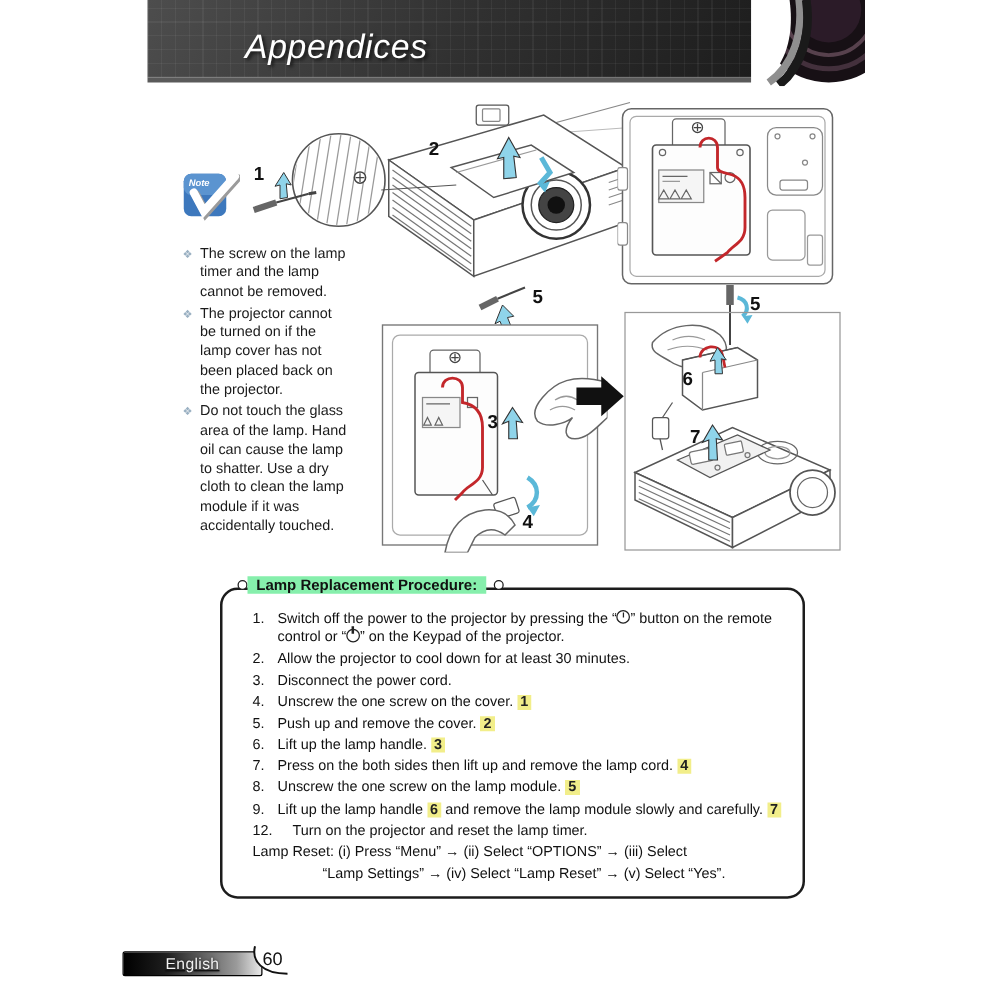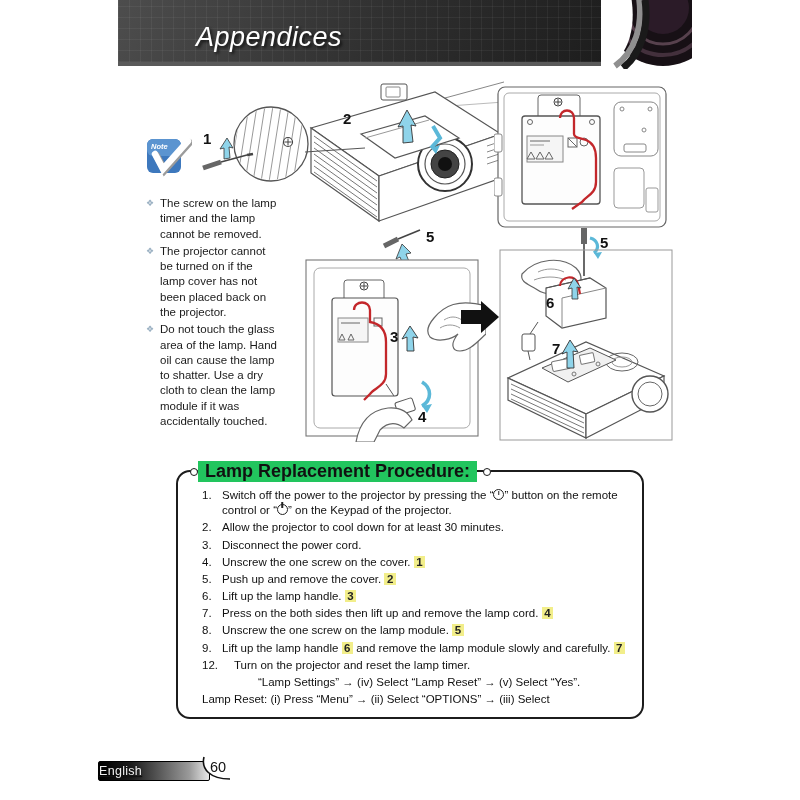--- a/index.html
+++ b/index.html
@@ -36,41 +36,41 @@
     position:absolute;left:176px;top:470px;width:468px;min-height:246px;
     border:2px solid #1c1c1c;border-radius:14px;box-sizing:border-box;
     padding:14px 14px 8px 24px;
   }
   .proc-title-row{
     position:absolute;top:-11px;left:12px;right:26px;
     display:flex;align-items:center;pointer-events:none;
   }
   .circ{width:6px;height:6px;border:1.5px solid #1c1c1c;border-radius:50%;background:#fff;flex:0 0 auto;}
   .proc-title{
-    background:#22c55e;padding:0 7px;font-size:18px;font-weight:700;color:#111;white-space:nowrap;
+    background:#86efac;padding:0 7px;font-size:12px;font-weight:700;color:#111;white-space:nowrap;
   }
   .gap8{width:6px;}
   .steps{margin-top:2px;}
   .step{display:flex;margin-bottom:2px;font-size:11.5px;line-height:1.32;color:#111;}
   .step-num{flex:0 0 20px;}
   .step-body{flex:1;}
   .step-indent{padding-left:56px;}
   .badge{background:#f2ee8a;color:#222;font-weight:700;padding:0 2.5px;}
   .pwr{display:inline-block;width:9px;height:9px;border:1.2px solid #222;border-radius:50%;position:relative;vertical-align:-1px;}
   .pwr::after{content:"";position:absolute;left:50%;transform:translateX(-50%);width:1.5px;background:#222;}
   .pwr-a::after{top:0.5px;height:4.5px;}
   .pwr-b{border-width:1.7px;}
   .pwr-b::after{top:-3px;height:6px;}
   
   .footer{position:absolute;left:98px;top:755px;width:180px;height:30px;}
   .lang-bar{
     position:absolute;left:0;top:6px;width:110px;height:18px;
     background:linear-gradient(90deg,#000 0%,#1d1d1d 30%,#9a9a9a 82%,#e8e8e8 100%);
     border:1px solid #000;border-radius:2px;
-    display:flex;align-items:center;justify-content:flex-start;text-decoration:underline;
+    display:flex;align-items:center;justify-content:center;text-decoration:underline;
   }
   .lang-label{color:#f2f2f2;font-size:12.5px;letter-spacing:.3px;text-shadow:0 0 2px rgba(0,0,0,.8);}
   .page-curl{position:absolute;left:92px;top:0;}
 </style>
 </head>
 <body>
 
 <div class="banner">
   <div class="banner-title">Appendices</div>
 </div>
@@ -341,25 +341,25 @@
         <span class="step-body">Unscrew the one screw on the lamp module. <span class="badge">5</span></span>
       </div>
       <div class="step">
         <span class="step-num">9.</span>
         <span class="step-body">Lift up the lamp handle <span class="badge">6</span> and remove the lamp module slowly and carefully. <span class="badge">7</span></span>
       </div>
       <div class="step">
         <span class="step-num" style="flex: 0 0 32px;">12.</span>
         <span class="step-body">Turn on the projector and reset the lamp timer.</span>
       </div>
+      <div class="step">
+        <span class="step-body">Lamp Reset: (i) Press “Menu” → (ii) Select “OPTIONS” → (iii) Select</span>
+      </div>
       <div class="step step-indent">
         <span class="step-body">“Lamp Settings” → (iv) Select “Lamp Reset” → (v) Select “Yes”.</span>
-      </div>
-      <div class="step">
-        <span class="step-body">Lamp Reset: (i) Press “Menu” → (ii) Select “OPTIONS” → (iii) Select</span>
       </div>
     </div>
 </div>
 
 <div class="footer">
   <div class="lang-bar">
     <span class="lang-label">English</span>
   </div>
   <svg class="page-curl" width="70" height="30" viewBox="0 0 70 30">
     <path d="M14,2 C11,14 20,24 40,24 L70,24 L70,0 L14,0 Z" fill="#ffffff" stroke="none"></path>

